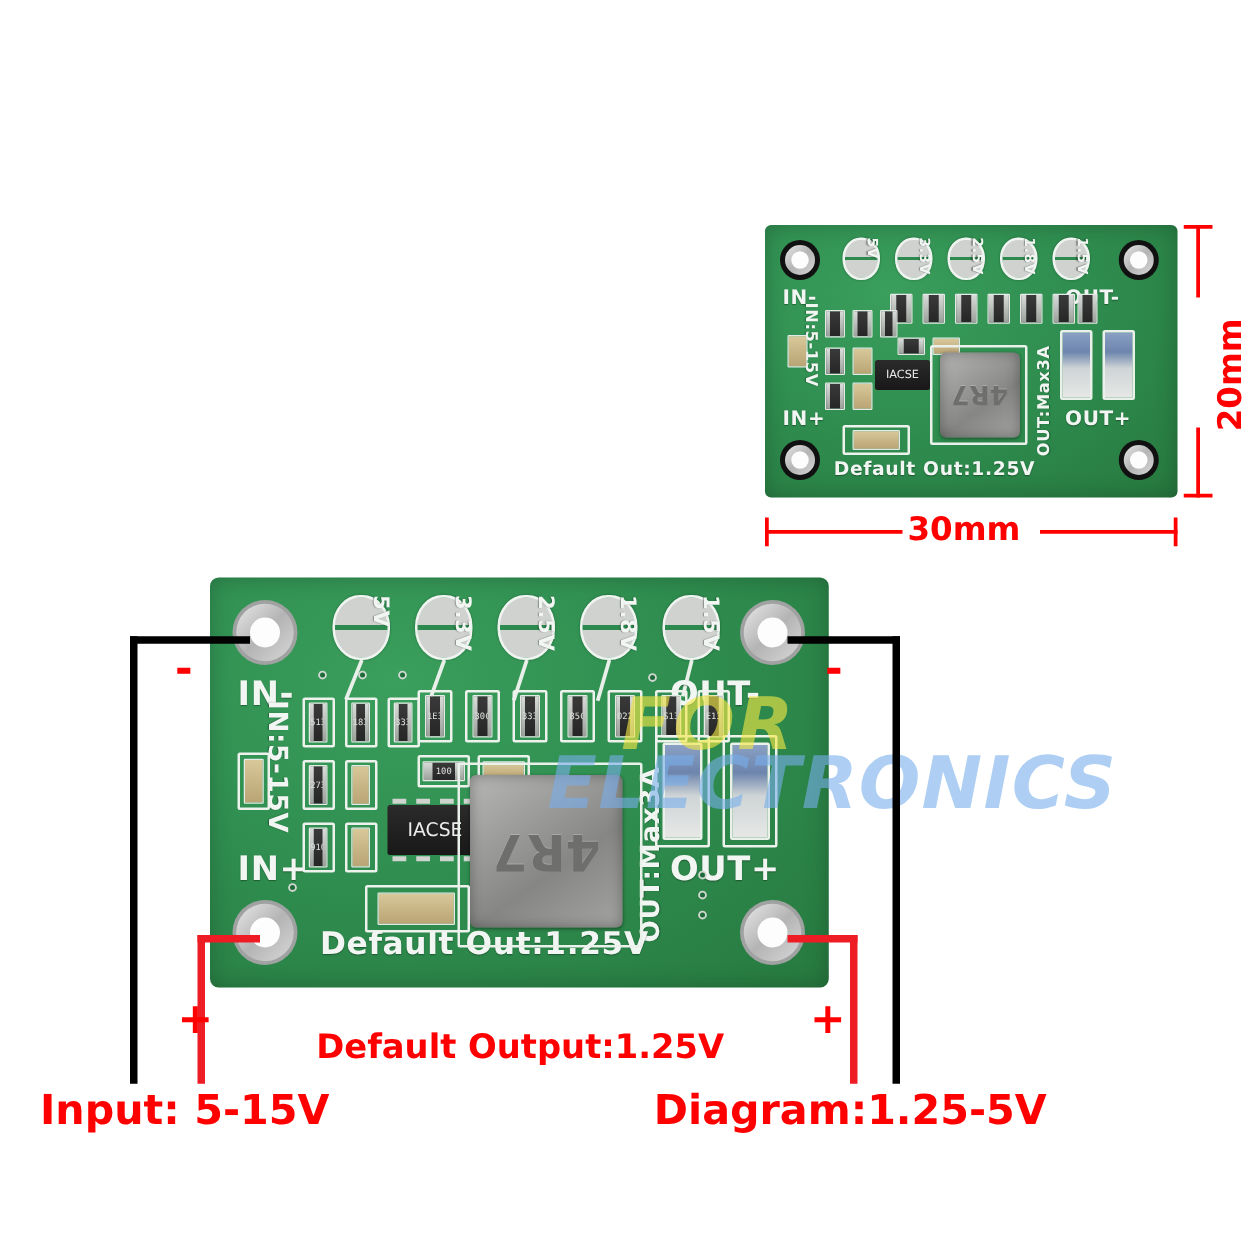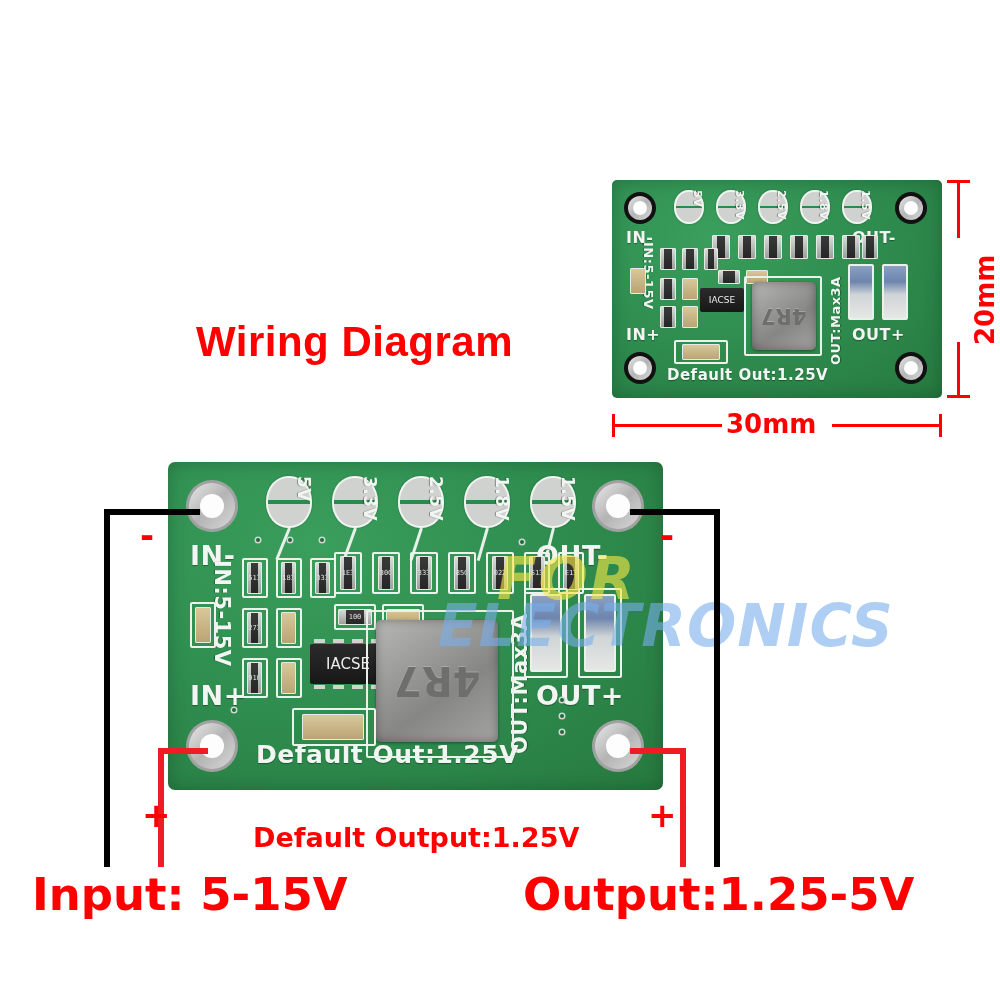--- a/index.html
+++ b/index.html
@@ -181,29 +181,28 @@
     position:absolute; color:#ff0000; font-weight:bold;
     font-family:"DejaVu Sans", sans-serif; line-height:1;
   }
 
   
   .anno {
     position:absolute; color:#ff0000; font-weight:bold;
     font-family:"DejaVu Sans", sans-serif; white-space:nowrap;
   }
   .anno.center { font-size:27px; }
-  .anno.big { font-size:45px; }
+  .anno.big { font-size:33px; }
 </style>
 </head>
 <body>
 
 <div id="page">
 
 
-  <div class="wiring-caption">Wiring Diagram</div>
 
   <div class="pcb small">
     <div class="pcb-inner">
 
       <div class="hole" style="left:12px;top:12px;width:32px;height:32px;"></div>
       <div class="hole" style="left:283px;top:12px;width:32px;height:32px;"></div>
       <div class="hole" style="left:12px;top:172px;width:32px;height:32px;"></div>
       <div class="hole" style="left:283px;top:172px;width:32px;height:32px;"></div>
 
       <div class="jpad sm" style="left:62px;top:10px;width:30px;height:34px;"></div>
@@ -428,15 +427,15 @@
   <div class="wire black" style="left:630px;top:509px;width:90px;height:6px;"></div>
   <div class="wire black" style="left:714px;top:509px;width:6px;height:358px;"></div>
   <div class="sign" style="left:660px;top:518px;font-size:34px;">-</div>
 
   <div class="wire red" style="left:630px;top:748px;width:56px;height:6px;"></div>
   <div class="wire red" style="left:680px;top:748px;width:6px;height:119px;"></div>
   <div class="sign" style="left:648px;top:798px;font-size:34px;">+</div>
 
   <div class="anno center" style="left:253px;top:822px;">Default Output:1.25V</div>
   <div class="anno big" style="left:32px;top:868px;">Input: 5-15V</div>
-  <div class="anno big" style="left:523px;top:868px;">Output:1.25-5V</div>
+  <div class="anno big" style="left:523px;top:868px;">Diagram:1.25-5V</div>
 
 </div>
 
 </body></html>

